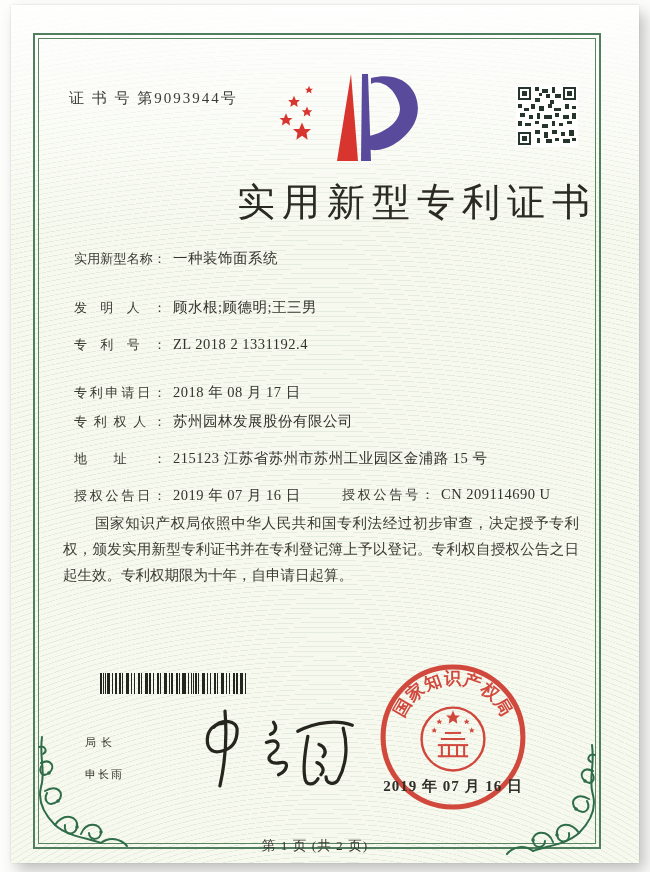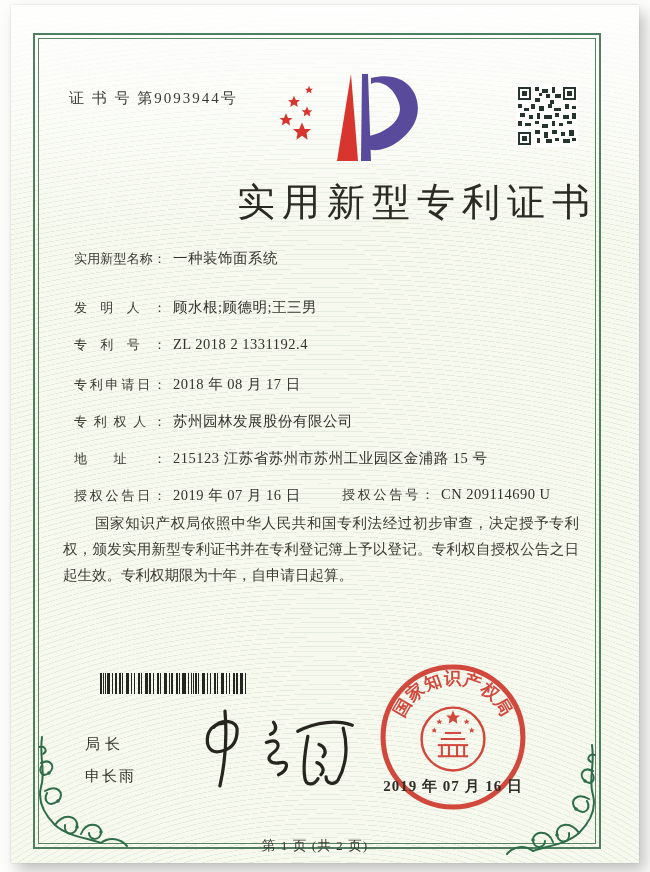--- a/index.html
+++ b/index.html
@@ -41,22 +41,22 @@
     position:absolute;left:89px;top:668px;width:147px;height:21px;
     background-image:
       repeating-linear-gradient(90deg,#23251f 0 2px,transparent 2px 3px,#23251f 3px 4px,transparent 4px 7px,#23251f 7px 10px,transparent 10px 12px,#23251f 12px 13px,transparent 13px 15px,#23251f 15px 16px,transparent 16px 19px),
       repeating-linear-gradient(90deg,transparent 0 5px,#23251f 5px 6px,transparent 6px 11px);
   }
   .seal{position:absolute;left:366px;top:656px;width:152px;height:152px;opacity:.93;}
   .seal-date{
     position:absolute;left:366px;top:772px;width:152px;text-align:center;
     font-size:15px;letter-spacing:1px;color:#2f2d27;font-weight:600;
   }
-  .signer-title{position:absolute;left:74px;top:730px;font-size:15px;letter-spacing:5px;color:#343329;}
-  .signer-name{position:absolute;left:74px;top:762px;font-size:15px;letter-spacing:2px;color:#343329;}
+  .signer-title{position:absolute;left:74px;top:730px;font-size:11px;letter-spacing:5px;color:#343329;}
+  .signer-name{position:absolute;left:74px;top:762px;font-size:11px;letter-spacing:2px;color:#343329;}
   .signature{position:absolute;left:172px;top:700px;width:182px;height:96px;}
   .ornament{position:absolute;width:100px;height:118px;}
   .ornament.bl{left:24px;top:728px;}
   .ornament.br{left:488px;top:736px;transform:scaleX(-1);}
   .footer{
     position:absolute;left:22px;top:832px;width:564px;text-align:center;
     font-size:13.5px;letter-spacing:1px;color:#3a3932;
   }
 </style>
 </head>
@@ -144,21 +144,21 @@
 
   <div class="field-row" style="top:244px">
     <span class="field-label">实用新型名称：</span><span class="field-value">一种装饰面系统</span>
   </div>
   <div class="field-row" style="top:293px">
     <span class="field-label">发明人：</span><span class="field-value">顾水根;顾德明;王三男</span>
   </div>
   <div class="field-row" style="top:331px">
     <span class="field-label">专利号：</span><span class="field-value">ZL 2018 2 1331192.4</span>
   </div>
-  <div class="field-row" style="top:370px">
+  <div class="field-row" style="top:378px">
     <span class="field-label">专利申请日：</span><span class="field-value">2018 年 08 月 17 日</span>
   </div>
   <div class="field-row" style="top:407px">
     <span class="field-label">专利权人：</span><span class="field-value">苏州园林发展股份有限公司</span>
   </div>
   <div class="field-row" style="top:444px">
     <span class="field-label">地址：</span><span class="field-value">215123 江苏省苏州市苏州工业园区金浦路 15 号</span>
   </div>
   <div class="field-row" style="top:481px">
     <span>

